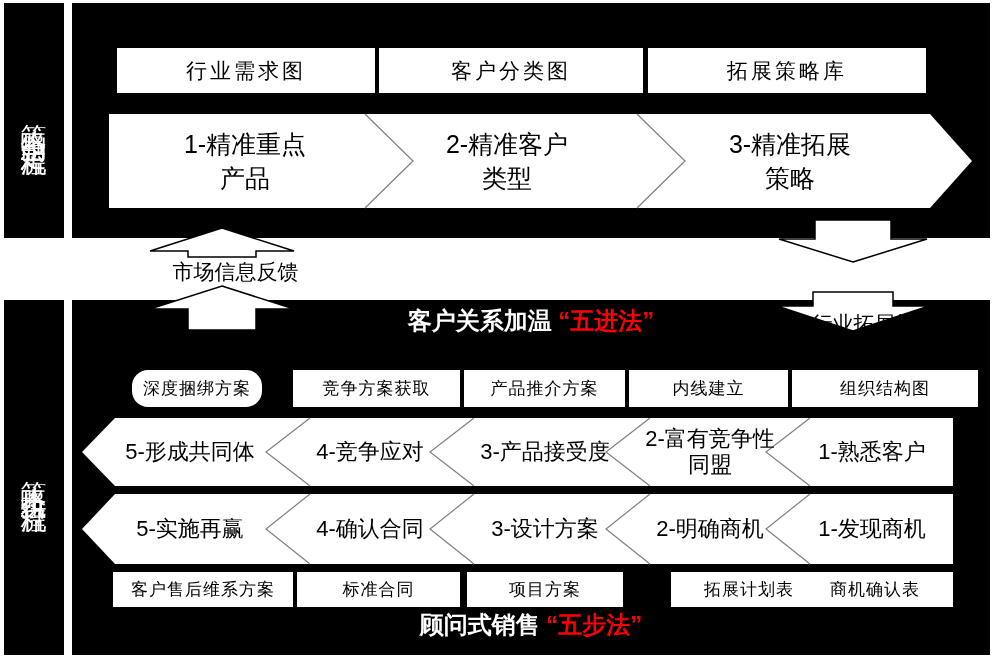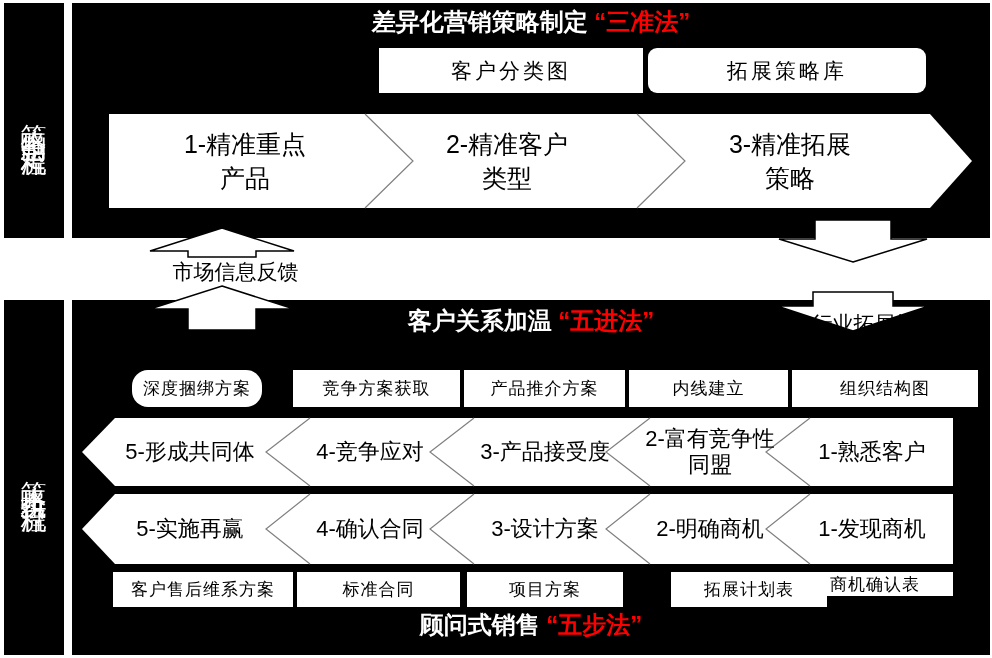--- a/index.html
+++ b/index.html
@@ -58,27 +58,24 @@
     <polyline points="810,494 766,529 810,564" fill="none" stroke="#808080" stroke-width="1.2"></polyline>
   </svg>
 
   <div class="vlabel" style="left:4px;top:3px;width:60px;height:235px;">
     <span>策略制定流程</span>
   </div>
   <div class="vlabel" style="left:4px;top:300px;width:60px;height:355px;">
     <span>策略执行流程</span>
   </div>
 
-  <div class="title" style="top:7px;">
-    <span>差异化营销策略制定</span>
-    <span class="hl">“三准法”</span>
-  </div>
 
+  <div class="box box-lg" style="left:117px;top:48px;width:258px;height:45px;">行业需求图</div>
   <div class="box box-lg" style="left:379px;top:48px;width:264px;height:45px;">客户分类图</div>
-  <div class="box box-lg" style="left:648px;top:48px;width:278px;height:45px;border-radius:9px;">拓展策略库</div>
+  <div class="box box-lg" style="left:648px;top:48px;width:278px;height:45px;">拓展策略库</div>
 
   <div class="step step-top" style="left:115px;width:260px;">
     <span>1-精准重点</span>
     <span>产品</span>
   </div>
   <div class="step step-top" style="left:377px;width:260px;">
     <span>2-精准客户</span>
     <span>类型</span>
   </div>
   <div class="step step-top" style="left:660px;width:260px;">
@@ -134,20 +131,20 @@
     <span>2-明确商机</span>
   </div>
   <div class="step step-exec" style="left:772px;top:495px;width:200px;">
     <span>1-发现商机</span>
   </div>
 
   <div class="box box-sm" style="left:113px;top:572px;width:180px;height:35px;">客户售后维系方案</div>
   <div class="box box-sm" style="left:297px;top:572px;width:163px;height:35px;">标准合同</div>
   <div class="box box-sm" style="left:467px;top:572px;width:156px;height:35px;">项目方案</div>
   <div class="box box-sm" style="left:671px;top:572px;width:156px;height:35px;">拓展计划表</div>
-  <div class="box box-sm" style="left:797px;top:572px;width:156px;height:24px;">商机确认表</div>
+  <div class="box box-sm" style="left:797px;top:572px;width:156px;height:35px;">商机确认表</div>
 
   <div class="title" style="top:610px;">
     <span>顾问式销售</span>
     <span class="hl">“五步法”</span>
   </div>
 
 </div>
 
 </body></html>

